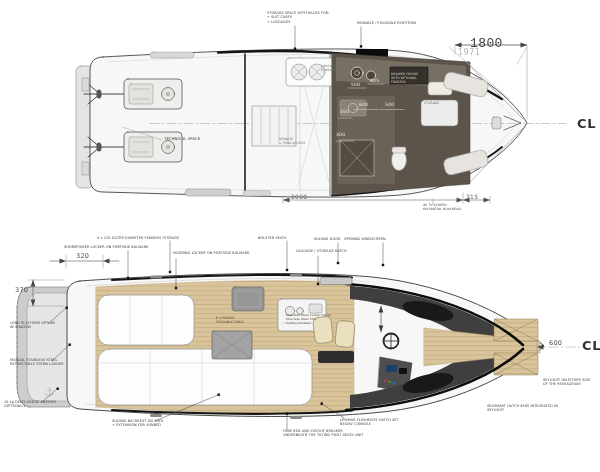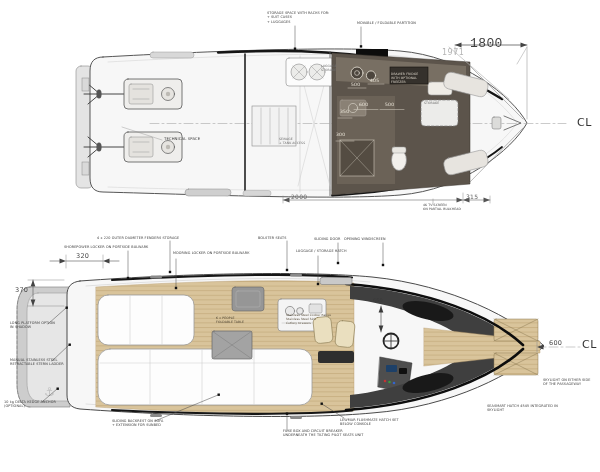--- a/index.html
+++ b/index.html
@@ -14,21 +14,21 @@
   .t32{font-size:3.4px;}
   .t34{font-size:3.8px;}
   .muted{color:#6e6e6e;}
   .on-dark{color:#d8d2c6;}
   .dim{font-size:6px;color:#666;letter-spacing:.3px;}
   .dim-big{font-size:13px;color:#3f3f3f;letter-spacing:.4px;font-family:Liberation Mono, monospace;}
   .dim-gray{font-size:8px;color:#b5b5b5;letter-spacing:.5px;}
   .dim-mid{font-size:6.5px;color:#4a4a4a;letter-spacing:.3px;}
   .dim-sm{font-size:5px;color:#3a3a3a;}
   .dim-light{font-size:4.5px;color:#ece7db;letter-spacing:.2px;}
-  .cl{font-size:11px;color:#333;letter-spacing:.6px;}
+  .cl{font-size:13px;color:#333;letter-spacing:.6px;font-weight:bold;}
   .galleytext{font-size:2.9px;color:#554a38;line-height:1.35;}
   .teaklbl{color:#4a4130;}
 </style>
 </head>
 <body>
 
 <div class="stage">
 
 <svg id="svg-top" width="600" height="235" viewBox="0 0 600 235">
   <defs>
@@ -274,21 +274,21 @@
     <use href="#ah" transform="translate(381,71) rotate(90)" fill="#3a3a3a" stroke="none"></use>
     <use href="#ah" transform="translate(381,97) rotate(-90)" fill="#3a3a3a" stroke="none"></use>
   </g>
 </svg>
 
 <div class="ann t32" style="left:267px;top:11px">STORAGE SPACE WITH RACKS FOR:
 + SUIT CASES
 + LUGGAGES</div>
 <div class="ann t32" style="left:357px;top:21px">MOVABLE / FOLDABLE PARTITION</div>
 <div class="ann dim-big" style="left:470px;top:36px">1800</div>
-<div class="ann dim-gray" style="left:442px;top:48px">1971</div>
+<div class="ann dim-gray" style="left:458px;top:48px">1971</div>
 <div class="ann cl" style="left:577px;top:116px">CL</div>
 <div class="ann t34" style="left:164px;top:137px">TECHNICAL SPACE</div>
 <div class="ann t3 muted" style="left:279px;top:137px">SEWAGE
 + TANK ACCESS</div>
 <div class="ann t3 muted" style="left:424px;top:101px">STORAGE</div>
 <div class="ann t3 muted" style="left:321px;top:64px">LUGGAGE
 STORAGE</div>
 <div class="ann t3 on-dark" style="left:391px;top:72px">DRAWER FRIDGE
 WITH OPTIONAL
 FREEZER</div>

